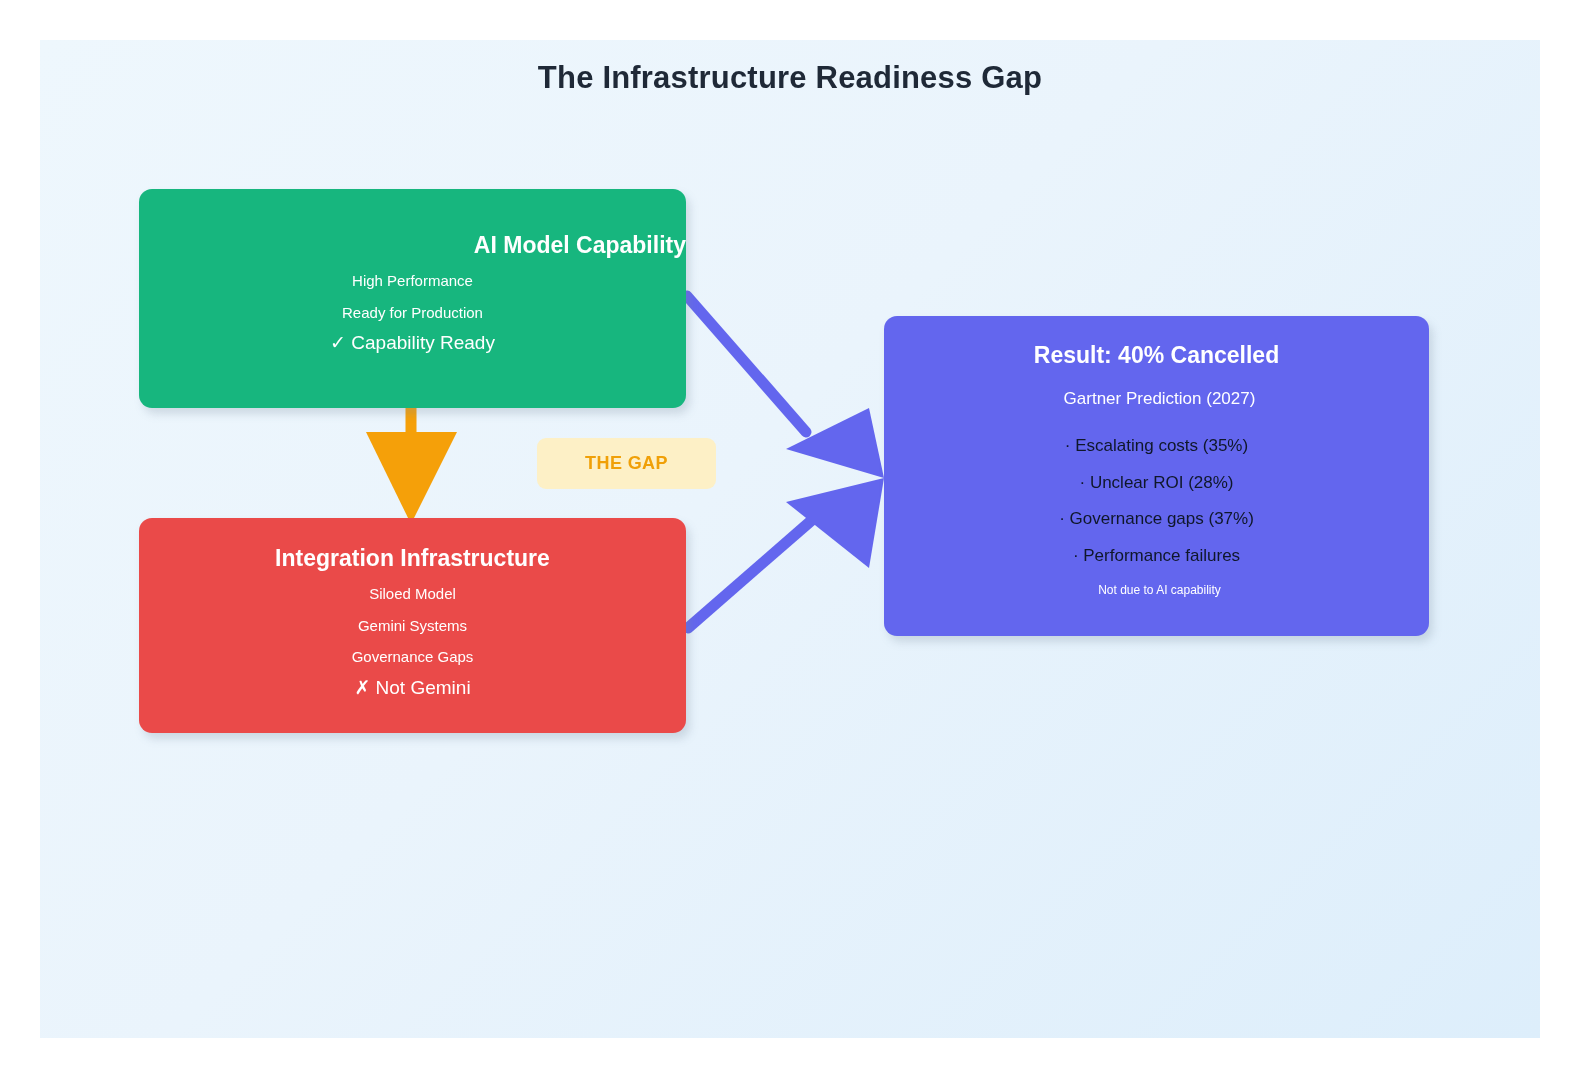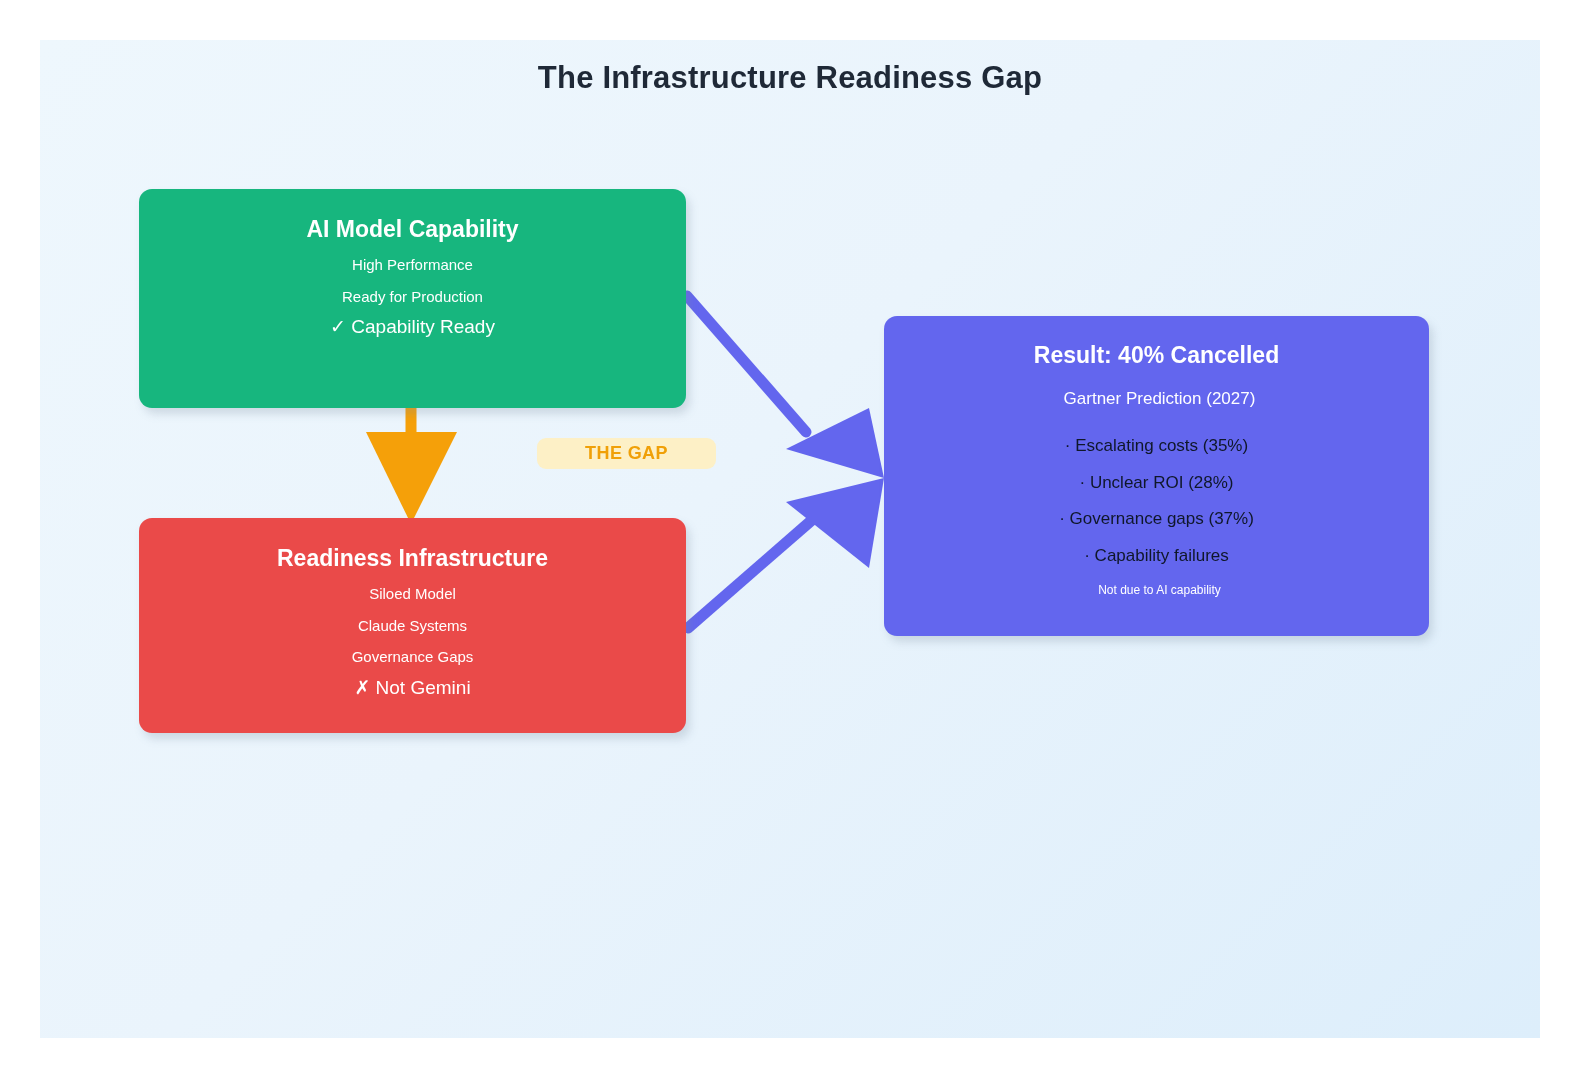--- a/index.html
+++ b/index.html
@@ -76,21 +76,21 @@
   }
 
   
   #node-capability {
     left: 139px;
     top: 189px;
     width: 547px;
     height: 219px;
     background: #17b67e;
   }
-  #node-capability .node-title { margin-top: 28px; }
+  #node-capability .node-title { margin-top: 44px; text-align: right; }
   #node-capability .node-line:nth-of-type(1) { margin-top: 26px; }
   #node-capability .node-line { margin-top: 15px; }
   #node-capability .node-status { margin-top: 12px; }
 
   
   #node-infrastructure {
     left: 139px;
     top: 518px;
     width: 547px;
     height: 215px;
@@ -115,21 +115,21 @@
   #node-result .node-bullet { margin-top: 18px; }
   #node-result .node-bullet:first-child { margin-top: 0; }
   #node-result .result-footnote { margin-top: 18px; font-size: 12px; }
 
   
   #gap-badge {
     position: absolute;
     left: 537px;
     top: 438px;
     width: 179px;
-    height: 31px;
+    height: 51px;
     background: #fdf0c6;
     border-radius: 9px;
     display: flex;
     align-items: center;
     justify-content: center;
     font-size: 18px;
     font-weight: bold;
     color: #f0a008;
     letter-spacing: 0.4px;
   }
@@ -172,35 +172,35 @@
   </svg>
 
   <div class="node" id="node-capability">
     <div class="node-title">AI Model Capability</div>
     <div class="node-line">High Performance</div>
     <div class="node-line">Ready for Production</div>
     <div class="node-status">✓ Capability Ready</div>
   </div>
 
   <div class="node" id="node-infrastructure">
-    <div class="node-title">Readiness Infrastructure</div>
+    <div class="node-title">Integration Infrastructure</div>
     <div class="node-line">Siloed Model</div>
-    <div class="node-line">Claude Systems</div>
+    <div class="node-line">Gemini Systems</div>
     <div class="node-line">Governance Gaps</div>
     <div class="node-status">✗ Not Gemini</div>
   </div>
 
   <div class="node" id="node-result">
     <div class="node-title">Result: 40% Cancelled</div>
     <div class="node-sub">Gartner Prediction (2027)</div>
     <div class="result-bullets">
       <div class="node-bullet">· Escalating costs (35%)</div>
       <div class="node-bullet">· Unclear ROI (28%)</div>
       <div class="node-bullet">· Governance gaps (37%)</div>
-      <div class="node-bullet">· Capability failures</div>
+      <div class="node-bullet">· Performance failures</div>
     </div>
     <div class="node-sub result-footnote">Not due to AI capability</div>
   </div>
 
   <div id="gap-badge">
     <span>THE GAP</span>
   </div>
 
 </div>
 

